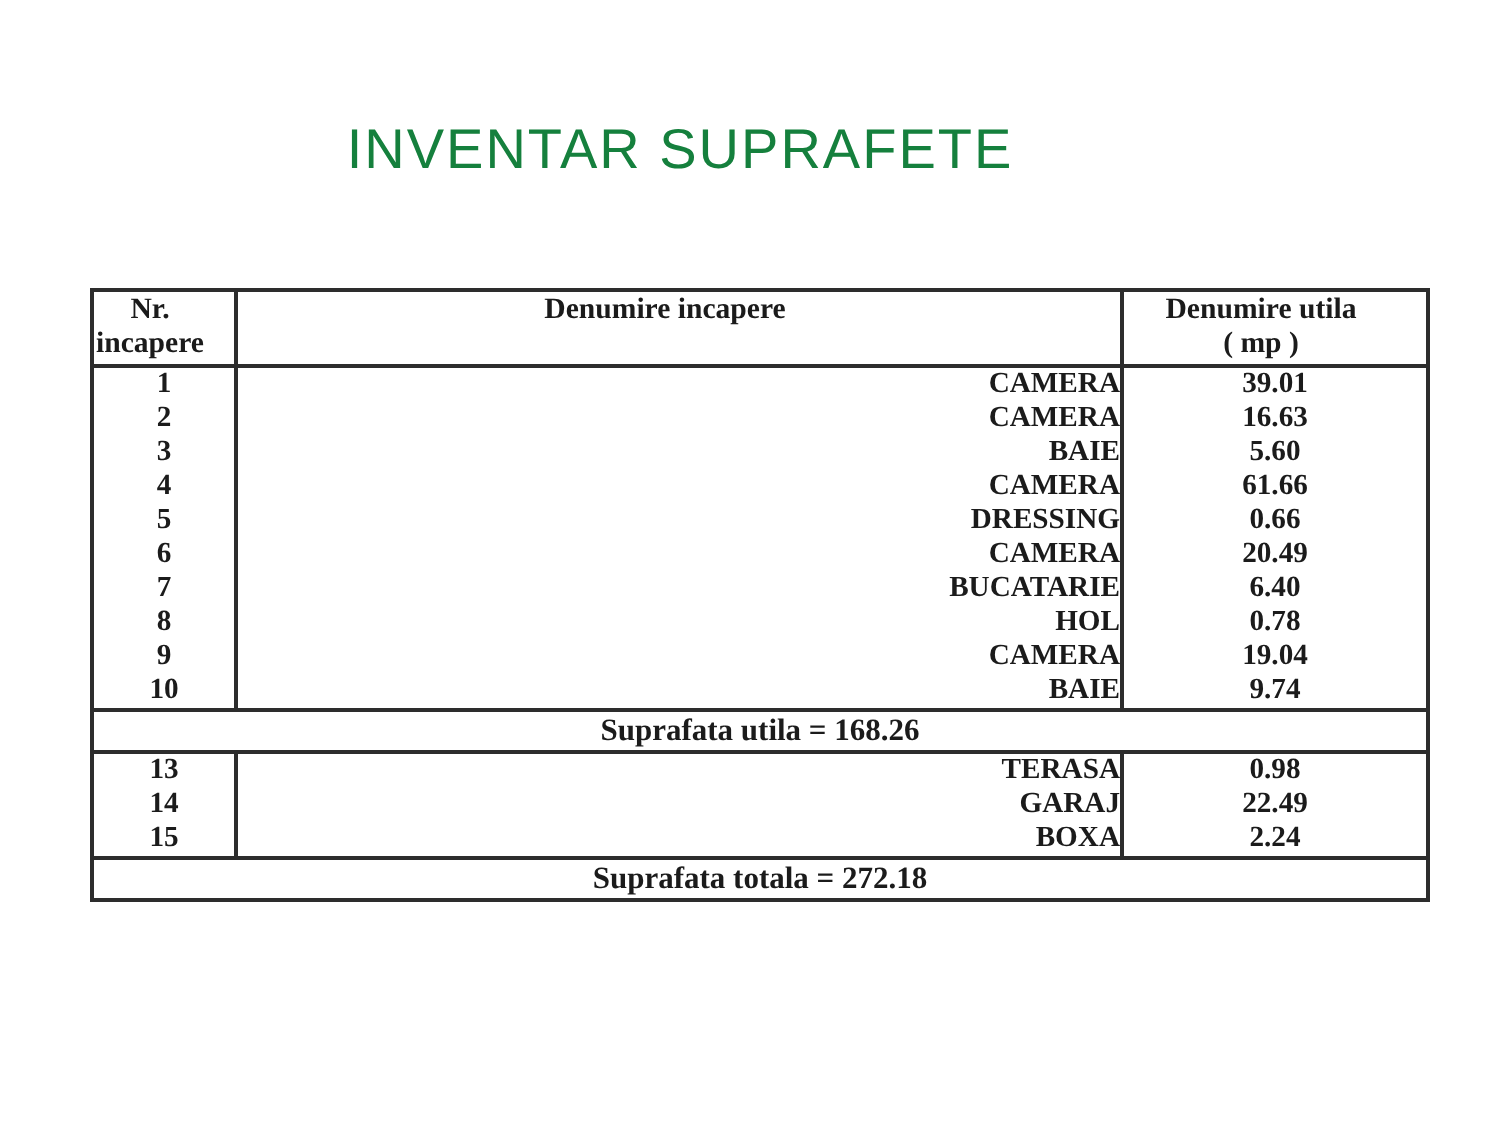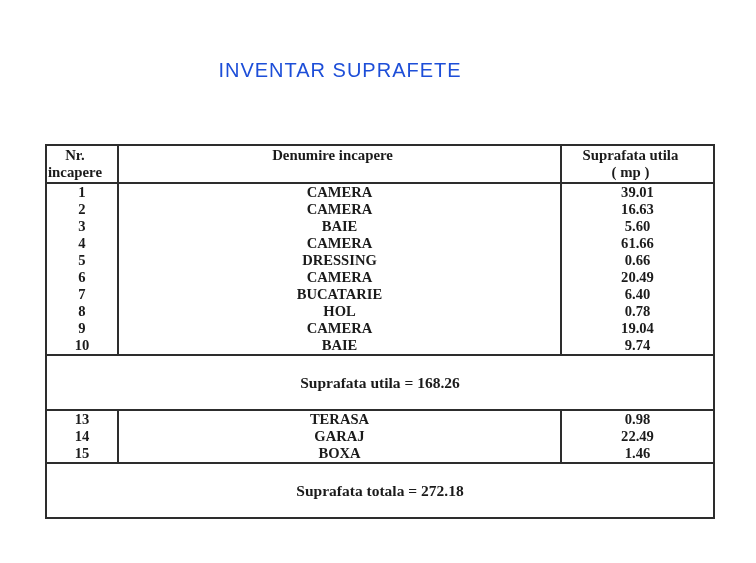--- a/index.html
+++ b/index.html
@@ -11,24 +11,24 @@
     font-family: "Liberation Serif", serif;
     color: #1b1b1b;
     overflow: hidden;
   }
   .doc-title {
     position: absolute;
     top: 59px;
     left: 340px;
     transform: translateX(-50%);
     font-family: "Liberation Sans", sans-serif;
-    font-size: 20px;
+    font-size: 28px;
     font-weight: 400;
     letter-spacing: 1px;
-    color: #1d4ed8;
+    color: #15803d;
     white-space: nowrap;
   }
   table.surfaces {
     position: absolute;
     left: 45px;
     top: 144px;
     width: 668px;
     border-collapse: collapse;
     table-layout: fixed;
     border: 2px solid #2d2d2d;
@@ -51,29 +51,29 @@
   th .stack { display: block; text-align: center; }
 
   tr.data-row { height: 17px; }
   tr.data-row td {
     font-size: 14.6px;
     line-height: 17px;
     padding: 0;
     vertical-align: middle;
   }
   td.c-nr   { text-align: center; border-right: 2px solid #2d2d2d; }
-  td.c-name { text-align: center; padding-left: 9px; border-right: 2px solid #2d2d2d; }
+  td.c-name { text-align: right; padding-left: 9px; border-right: 2px solid #2d2d2d; }
   td.c-area { text-align: center; }
 
   tr.band-row { height: 19px; }
   tr.band-row td {
     text-align: center;
     font-size: 15.5px;
     line-height: 19px;
-    padding: 17px;
+    padding: 0;
     border-top: 2px solid #2d2d2d;
     border-bottom: 2px solid #2d2d2d;
   }
   tr.total-row td { border-bottom: none; }
 </style>
 </head>
 <body>
 
 <div class="page">
 
@@ -89,21 +89,21 @@
     <thead>
       <tr class="head-row">
         <th class="h-nr">
           <span class="stack">Nr.</span>
           <span class="stack">incapere</span>
         </th>
         <th class="h-name">
           <span class="stack">Denumire incapere</span>
         </th>
         <th class="h-area">
-          <span class="stack">Suprafata utila</span>
+          <span class="stack">Denumire utila</span>
           <span class="stack">( mp )</span>
         </th>
       </tr>
     </thead>
 
     <tbody>
       <tr class="data-row">
         <td class="c-nr">1</td>
         <td class="c-name">CAMERA</td>
         <td class="c-area">39.01</td>
@@ -165,20 +165,20 @@
         <td class="c-area">0.98</td>
       </tr>
       <tr class="data-row">
         <td class="c-nr">14</td>
         <td class="c-name">GARAJ</td>
         <td class="c-area">22.49</td>
       </tr>
       <tr class="data-row">
         <td class="c-nr">15</td>
         <td class="c-name">BOXA</td>
-        <td class="c-area">1.46</td>
+        <td class="c-area">2.24</td>
       </tr>
       <tr class="band-row total-row">
         <td colspan="3">Suprafata totala = 272.18</td>
       </tr>
     </tbody>
   </table>
 </div>
 
 </body></html>

